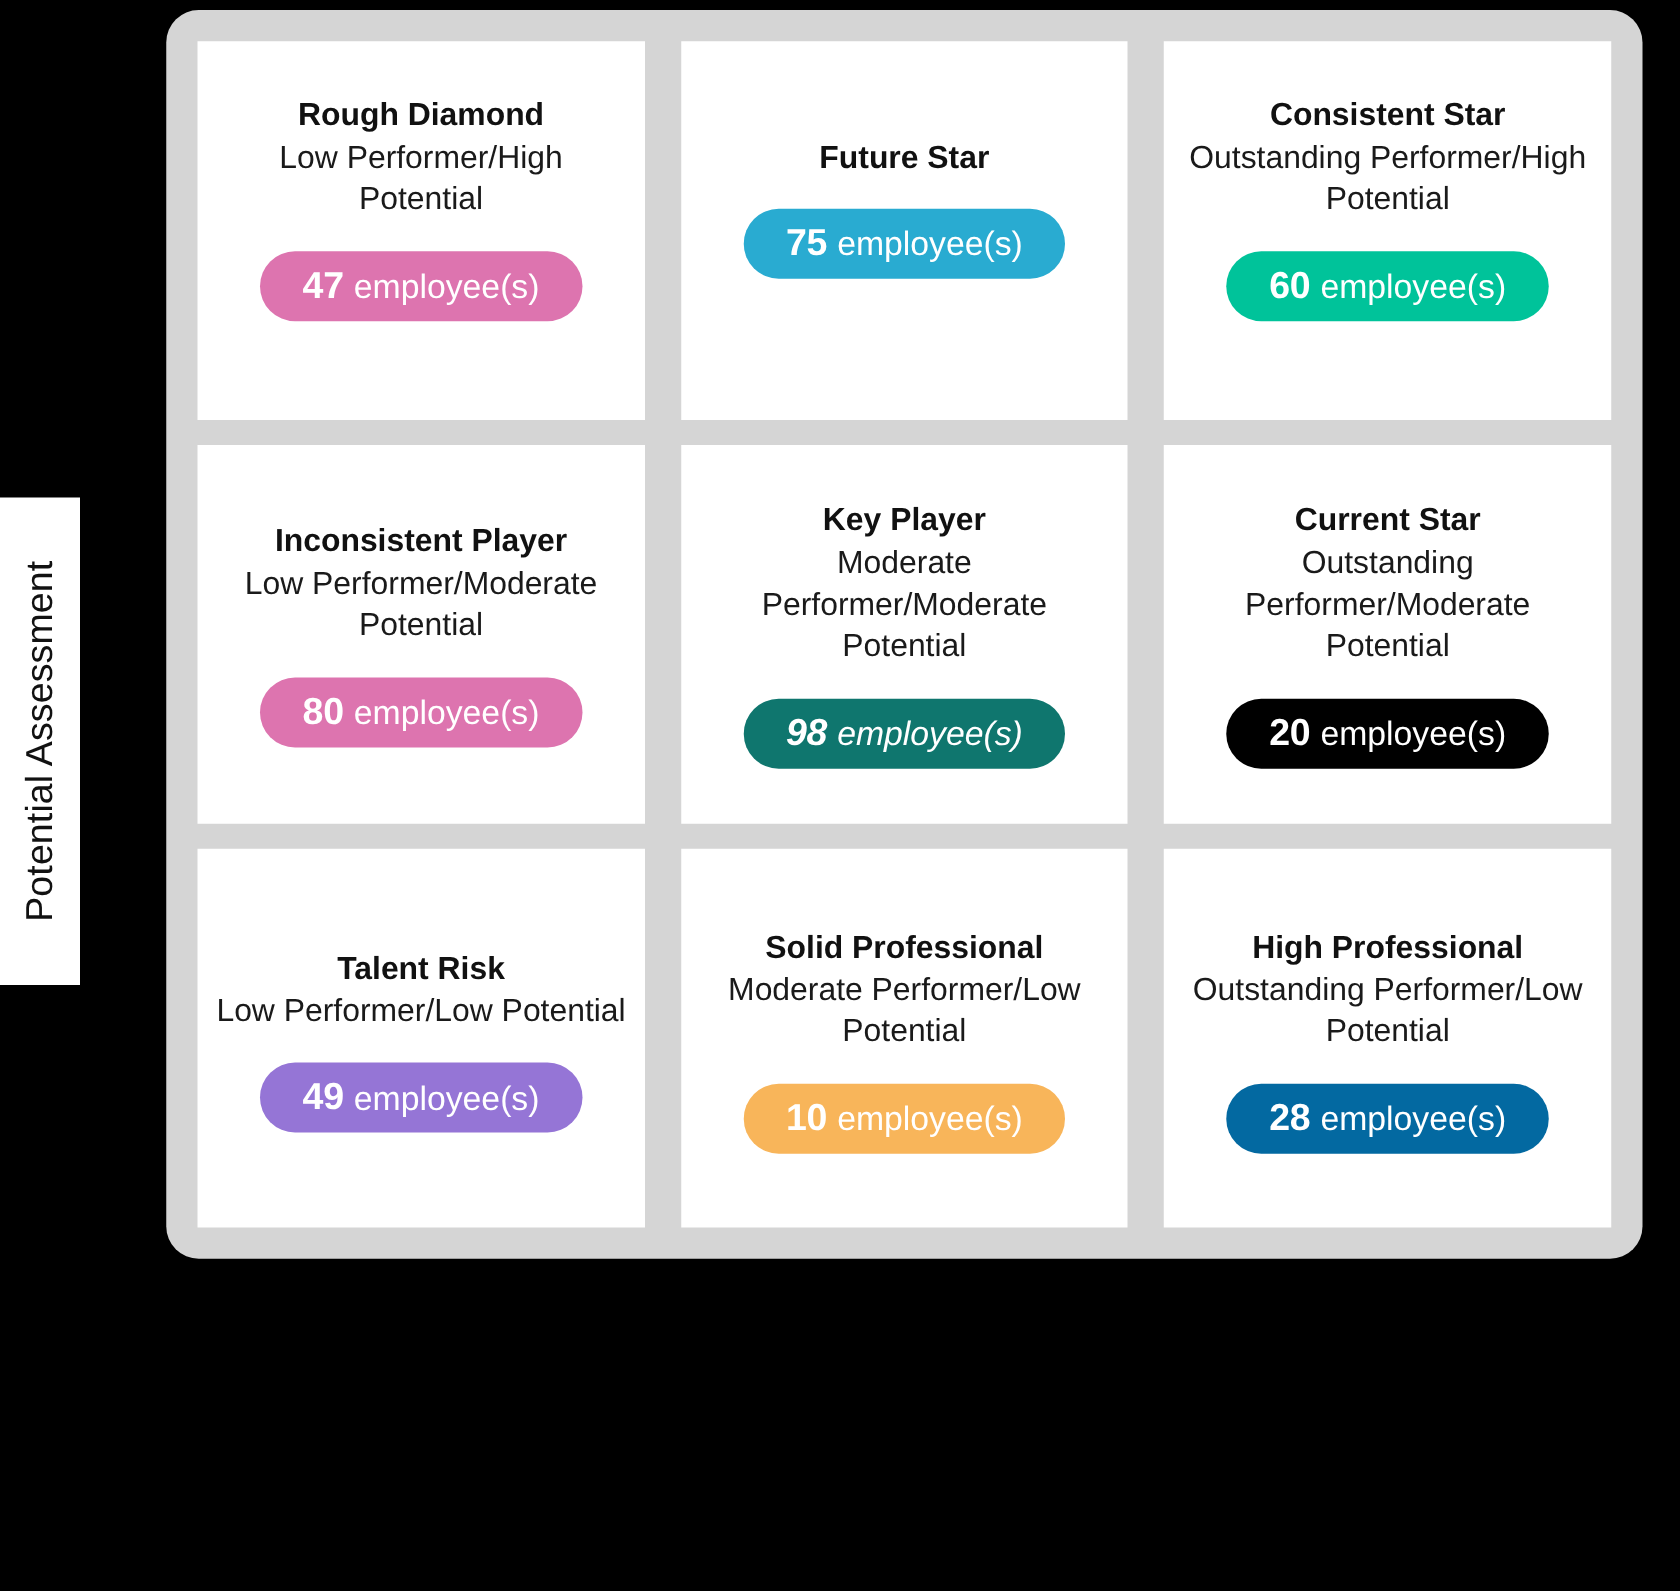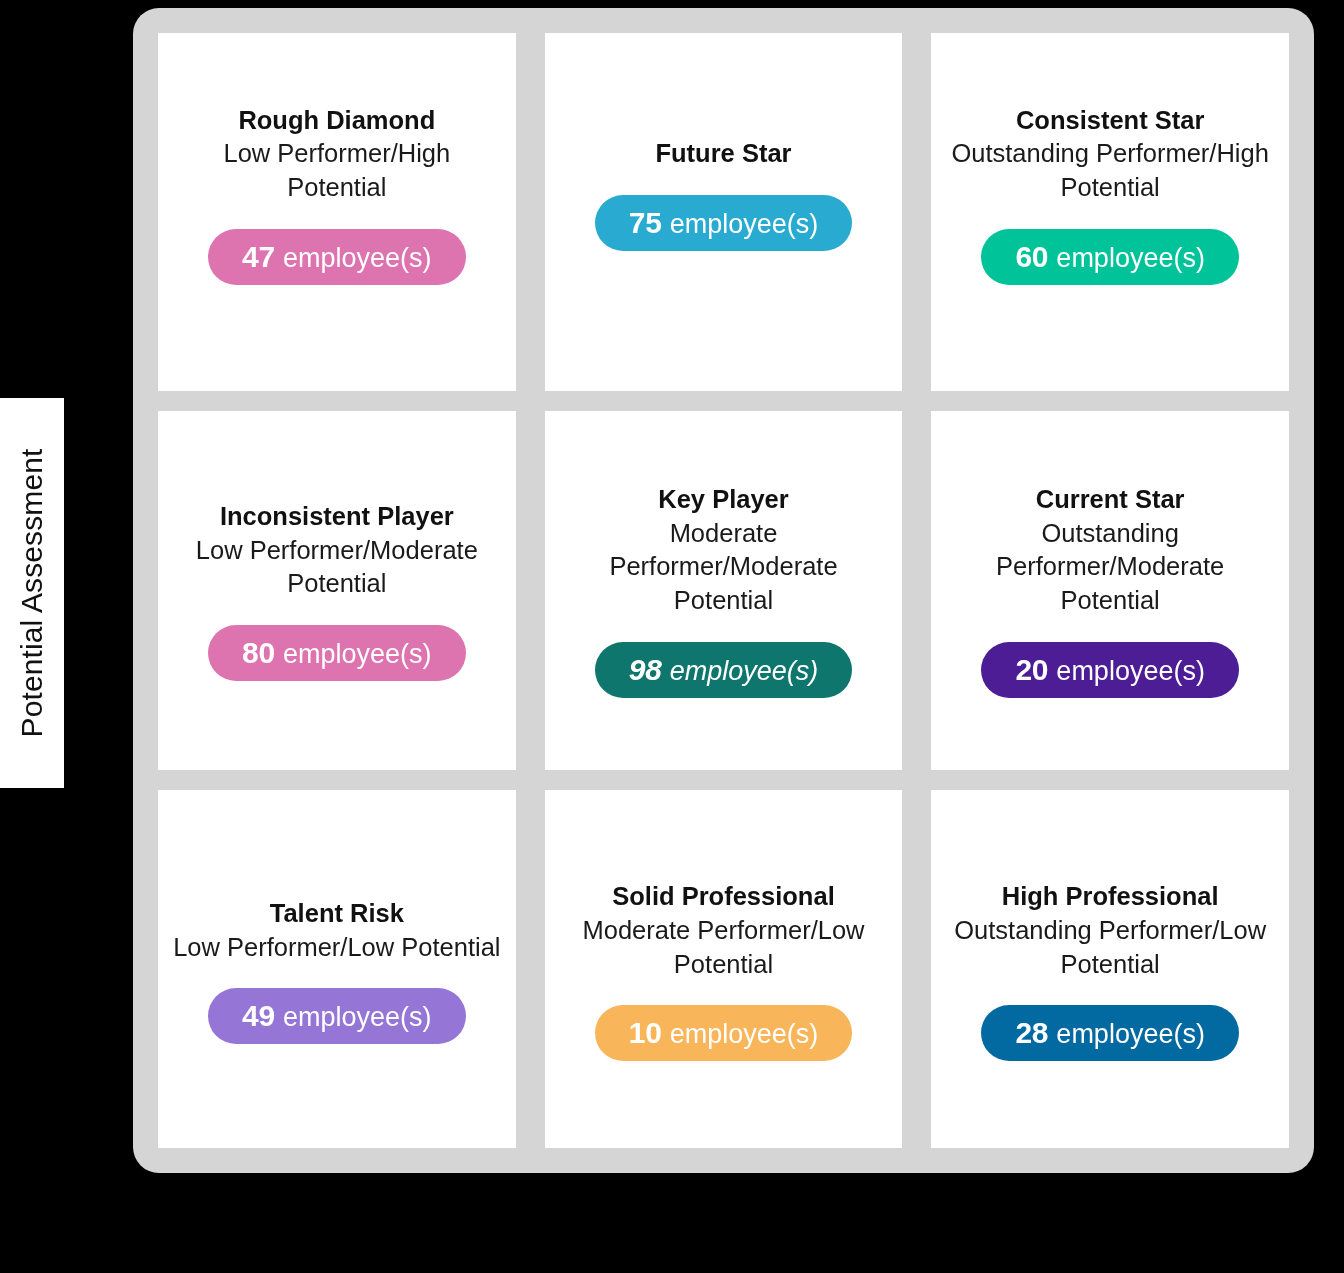--- a/index.html
+++ b/index.html
@@ -48,21 +48,21 @@
     letter-spacing: 0.1px;
     line-height: 1;
   }
 
   
   #panel {
     position: absolute;
     left: 133px;
     top: 8px;
     width: 1181px;
-    height: 1165px;
+    height: 999px;
     background: #d5d5d5;
     border-radius: 26px;
     box-shadow: 0 10px 26px rgba(0,0,0,0.55),
                 0 2px 8px rgba(0,0,0,0.4);
     padding: 25px;
     display: grid;
     grid-template-columns: repeat(3, 1fr);
     grid-template-rows: repeat(3, 1fr);
     column-gap: 29px;
     row-gap: 20px;
@@ -178,21 +178,21 @@
         <div class="pill" style="background: #0f766e; font-style: italic;">
           <span class="pill-count">98</span>
           <span class="pill-unit">employee(s)</span>
         </div>
       </div>
     </div>
     <div class="cell row-2">
       <div class="cell-inner">
         <div class="cell-title">Current Star</div>
         <div class="cell-subtitle">Outstanding Performer/Moderate Potential</div>
-        <div class="pill" style="background: #4c1d95;">
+        <div class="pill" style="background: #000000;">
           <span class="pill-count">20</span>
           <span class="pill-unit">employee(s)</span>
         </div>
       </div>
     </div>
     <div class="cell row-3">
       <div class="cell-inner">
         <div class="cell-title">Talent Risk</div>
         <div class="cell-subtitle">Low Performer/Low Potential</div>
         <div class="pill" style="background: rgb(149, 117, 214); align-items: flex-end;">

